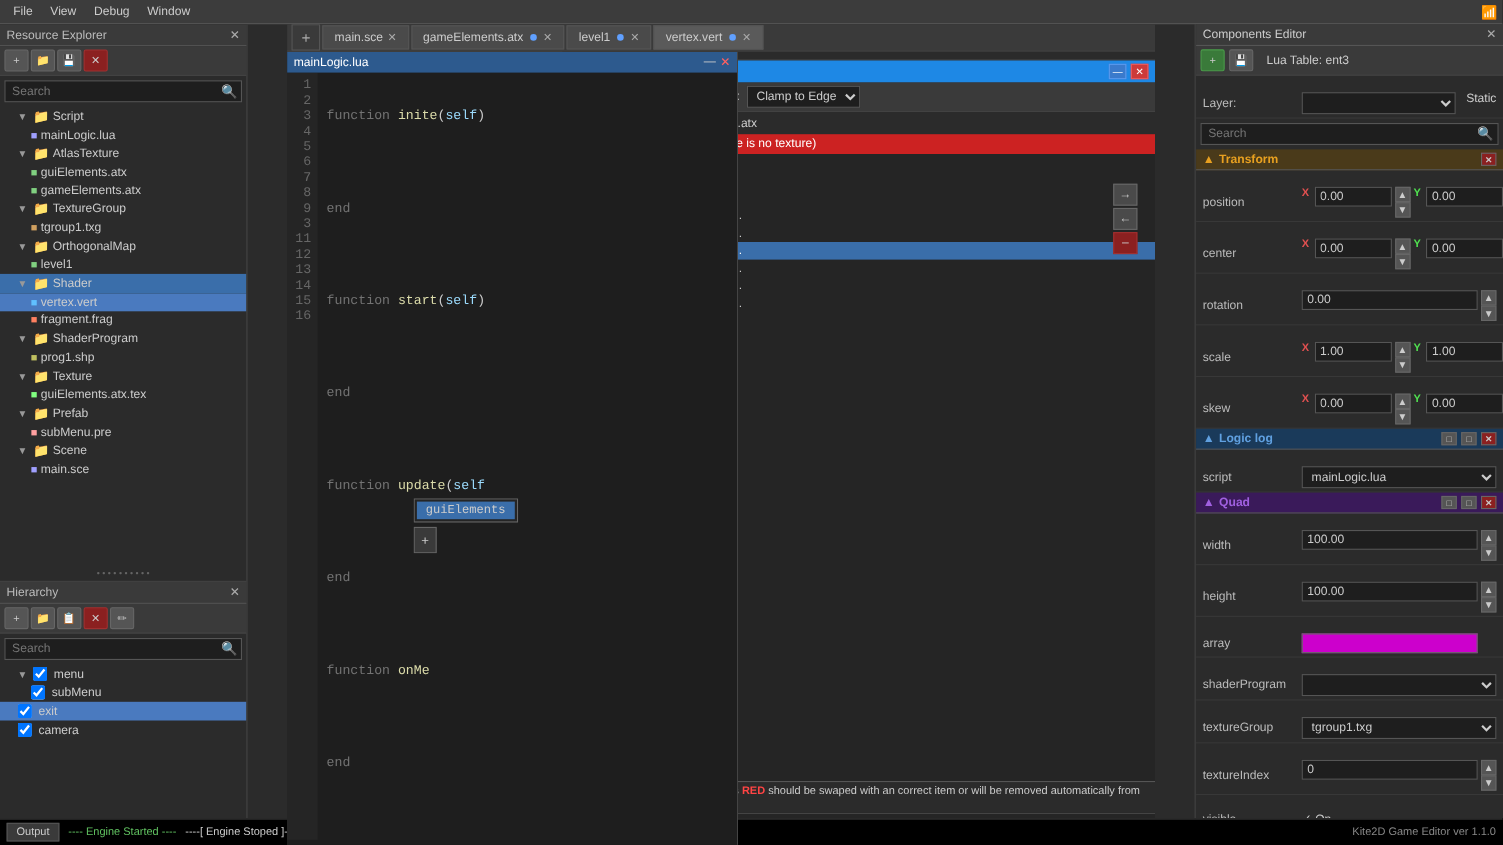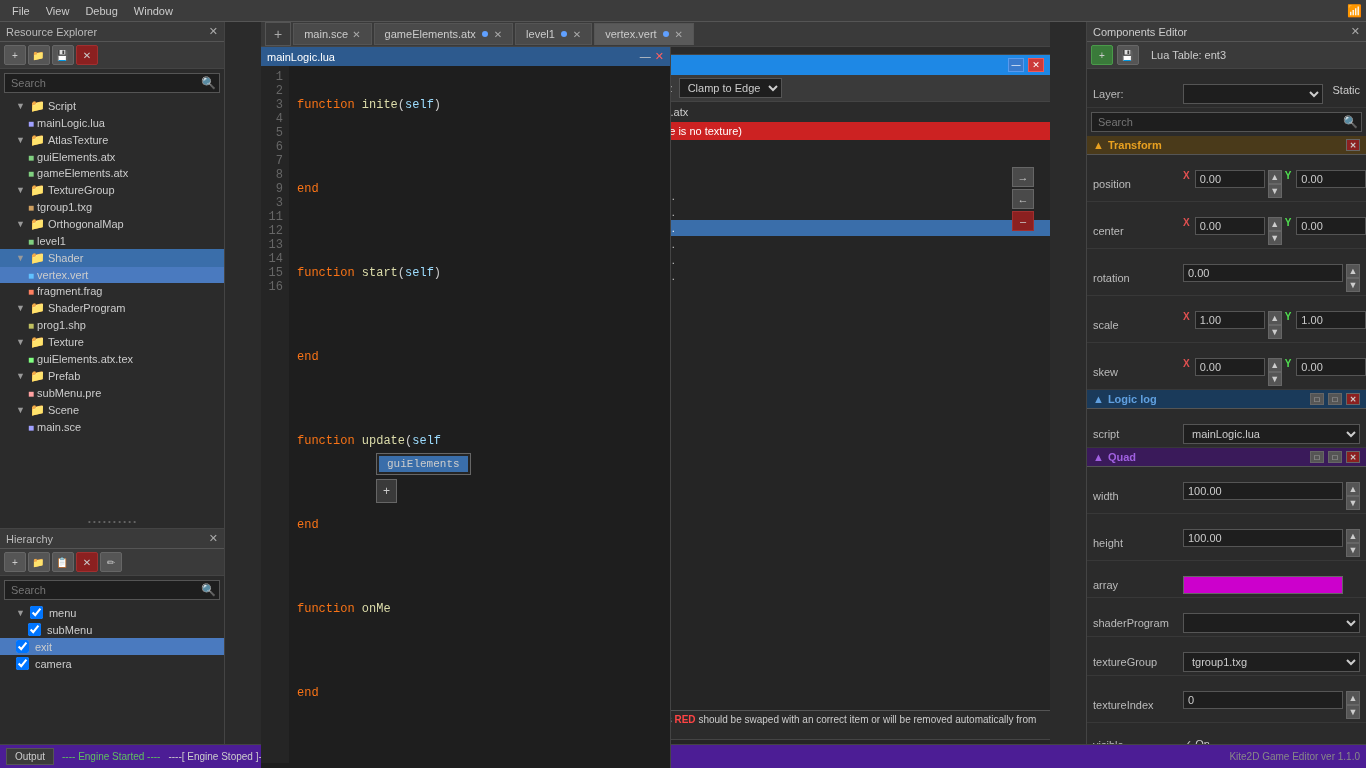--- a/index.html
+++ b/index.html
@@ -54,21 +54,21 @@
     
     
     .editor-area { flex: 1; display: flex; position: relative; overflow: hidden; }
     
     
     .code-editor { width: 410px; background: #1e1e1e; border-right: 1px solid #444; flex-shrink: 0; position: relative; overflow: hidden; }
     .code-editor-header { background: #2d5a8e; padding: 3px 6px; display: flex; justify-content: space-between; align-items: center; color: #fff; font-size: 11px; }
     .code-content { display: flex; font-family: 'Courier New', monospace; font-size: 12px; overflow: auto; height: calc(100% - 24px); }
     .line-numbers { background: #252525; padding: 4px 6px; color: #666; text-align: right; user-select: none; min-width: 28px; }
     .code-lines { padding: 4px 8px; flex: 1; white-space: pre; }
-    .kw { color: #f97316; margin-top: 32px; }
+    .kw { color: #737373; margin-top: 32px; }
     .fn-name { color: #dcdcaa; }
     .param { color: #9cdcfe; }
     
     
     .texture-panel { flex: 1; background: #2b2b2b; display: flex; flex-direction: column; position: relative; }
     .texture-panel-header { background: #1e88e5; padding: 3px 6px; display: flex; justify-content: space-between; align-items: center; color: #fff; font-size: 11px; flex-shrink: 0; }
     .texture-toolbar { background: #3a3a3a; padding: 3px 6px; display: flex; align-items: center; gap: 6px; border-bottom: 1px solid #444; flex-shrink: 0; }
     .filter-label { color: #ccc; }
     .select-box { background: #1e1e1e; border: 1px solid #555; color: #ccc; padding: 2px 4px; font-size: 11px; }
     .texture-info { background: #2b2b2b; padding: 4px 6px; font-size: 11px; color: #ccc; flex-shrink: 0; }
@@ -97,21 +97,21 @@
     .comp-y-label { color: #50e050; font-size: 10px; font-weight: bold; margin-right: 2px; }
     .section-header { background: #4a3a1a; padding: 3px 6px; display: flex; align-items: center; gap: 4px; border-bottom: 1px solid #555; color: #e8a020; font-weight: bold; font-size: 11px; cursor: pointer; }
     .section-header.blue { background: #1a3a5a; color: #60a0e0; }
     .section-header.purple { background: #3a1a5a; color: #a060e0; }
     .tint-preview { width: 160px; height: 18px; border: 1px solid #666; }
     .layer-select { background: #1e1e1e; border: 1px solid #555; color: #ccc; padding: 2px 4px; font-size: 11px; flex: 1; }
     .static-label { color: #ccc; margin-left: 6px; }
     .lua-table-label { color: #ccc; font-size: 11px; }
     
     
-    .bottom-bar { background: #4c1d95; height: 24px; display: flex; align-items: center; padding: 0 6px; border-top: 1px solid #444; position: absolute; bottom: 0; left: 0; right: 0; gap: 8px; }
+    .bottom-bar { background: #000000; height: 24px; display: flex; align-items: center; padding: 0 6px; border-top: 1px solid #444; position: absolute; bottom: 0; left: 0; right: 0; gap: 8px; }
     .engine-status { color: #60c060; font-size: 10px; }
     .engine-status-stop { color: #ccc; font-size: 10px; }
     .output-btn { background: #3a3a3a; border: 1px solid #555; color: #ccc; padding: 2px 8px; font-size: 10px; cursor: pointer; }
     .version-label { margin-left: auto; color: #888; font-size: 10px; }
     
     
     ::-webkit-scrollbar { width: 8px; height: 8px; }
     ::-webkit-scrollbar-track { background: #2b2b2b; }
     ::-webkit-scrollbar-thumb { background: #555; border-radius: 2px; }
     

